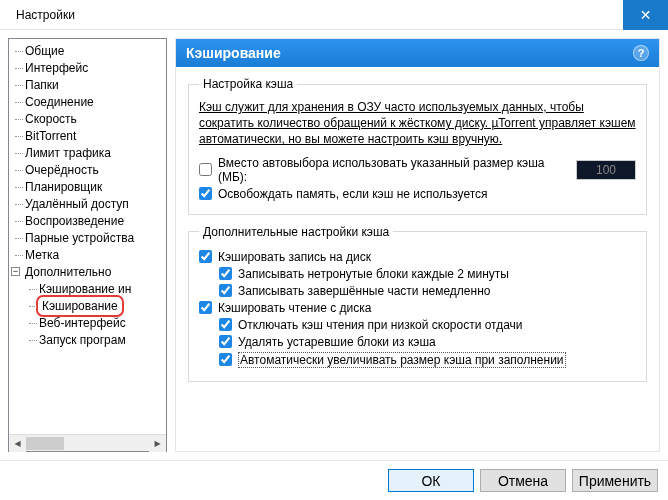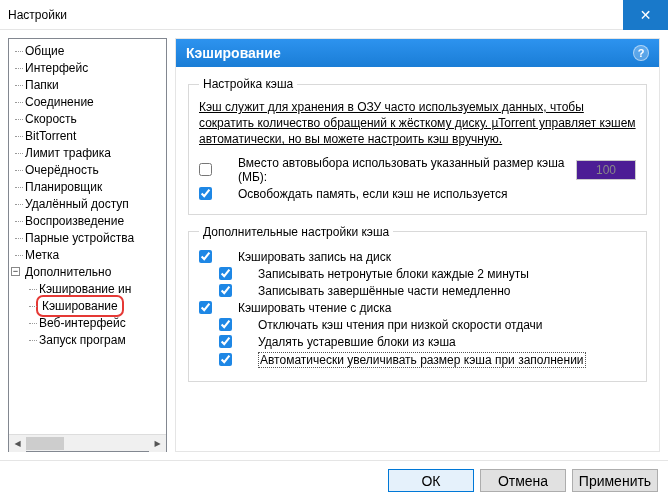--- a/index.html
+++ b/index.html
@@ -1,18 +1,18 @@
 <!DOCTYPE html>
 <html><head>
 <meta charset="utf-8">
 <style>
 * { box-sizing: border-box; margin: 0; padding: 0; }
 body { font-family: "Segoe UI", Tahoma, sans-serif; font-size: 12px; background: #fff; width: 668px; height: 500px; overflow: hidden; }
 
-.titlebar { background: #fff; height: 30px; display: flex; align-items: center; padding-left: 8px; border-bottom: 1px solid #e5e5e5; justify-content: flex-end; }
+.titlebar { background: #fff; height: 30px; display: flex; align-items: center; padding-left: 16px; border-bottom: 1px solid #e5e5e5; justify-content: flex-end; }
 .titlebar .title { flex: 1; color: #000; font-size: 12px; }
 .titlebar .close { width: 45px; height: 30px; background: #1979ca; color: #fff; display: flex; align-items: center; justify-content: center; font-size: 14px; cursor: pointer; }
 
 .body { display: flex; padding: 8px; gap: 8px; height: 430px; }
 
 .tree-wrap { width: 159px; border: 1px solid #828790; display: flex; flex-direction: column; background: #fff; }
 .tree { flex: 1; overflow: hidden; padding: 4px 0; font-size: 12px; line-height: 17px; white-space: nowrap; }
 .tree-item { padding-left: 16px; position: relative; cursor: pointer; color: #000; }
 .tree-item::before { content: ""; position: absolute; left: 6px; top: 8px; width: 8px; height: 1px; border-top: 1px dotted #999; }
 .tree-item.sub { padding-left: 30px; }
@@ -30,22 +30,22 @@
 .header .spacer { flex: 1; }
 .help { width: 16px; height: 16px; border-radius: 50%; background: rgba(255,255,255,0.25); color: #fff; font-size: 11px; display: flex; align-items: center; justify-content: center; border: 1px solid rgba(255,255,255,0.5); }
 
 .pane { padding: 10px 12px; color: #000; font-size: 12px; overflow: hidden; }
 fieldset { border: 1px solid #d9d9d9; padding: 8px 10px 10px; margin-bottom: 10px; }
 legend { padding: 0 4px; color: #000; }
 .desc { color: #000; margin-bottom: 8px; line-height: 1.35; text-decoration: underline; }
 .row { display: flex; align-items: center; gap: 6px; margin: 3px 0; }
 .row.indent { padding-left: 20px; }
 input[type=checkbox] { width: 13px; height: 13px; accent-color: #1e87e5; }
-.row label { cursor: pointer; margin-left: 20px; }
-.numbox { width: 60px; height: 20px; border: 1px solid #ccc; background: #4c1d95; color: #888; text-align: center; margin-left: auto; font-size: 12px; }
+.row label { cursor: pointer; }
+.numbox { width: 60px; height: 20px; border: 1px solid #ccc; background: #0f172a; color: #888; text-align: center; margin-left: auto; font-size: 12px; }
 .dotted { border: 1px dotted #555; padding: 0 1px; display: inline-block; }
 
 .footer { position: absolute; left: 0; right: 0; bottom: 0; height: 40px; border-top: 1px solid #e5e5e5; display: flex; align-items: center; justify-content: flex-end; gap: 6px; padding: 0 10px; background: #fff; }
 .footer button { min-width: 86px; height: 23px; background: #e1e1e1; border: 1px solid #adadad; font-size: 14px; cursor: pointer; }
 .footer button.default { border: 1px solid #0078d7; background: #e5f1fb; }
 </style>
 </head>
 <body>
 
 <div class="titlebar">

